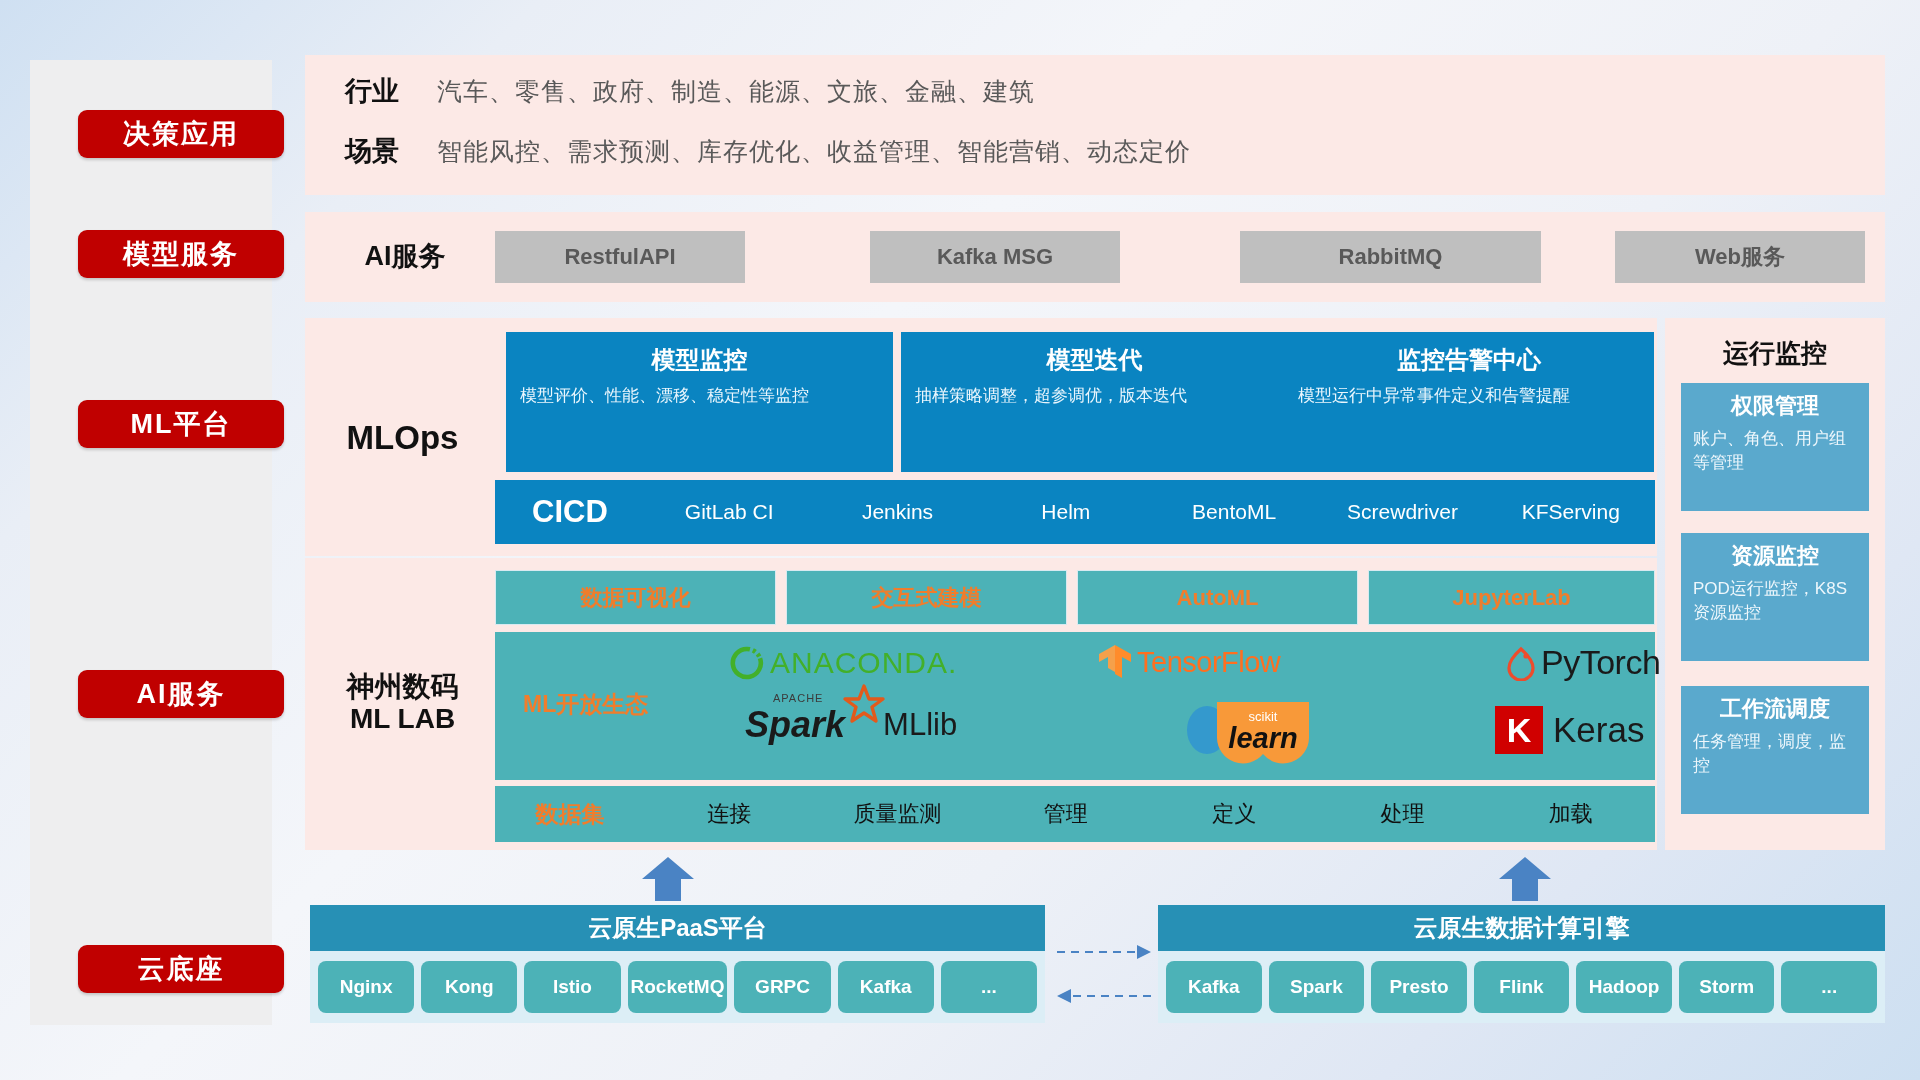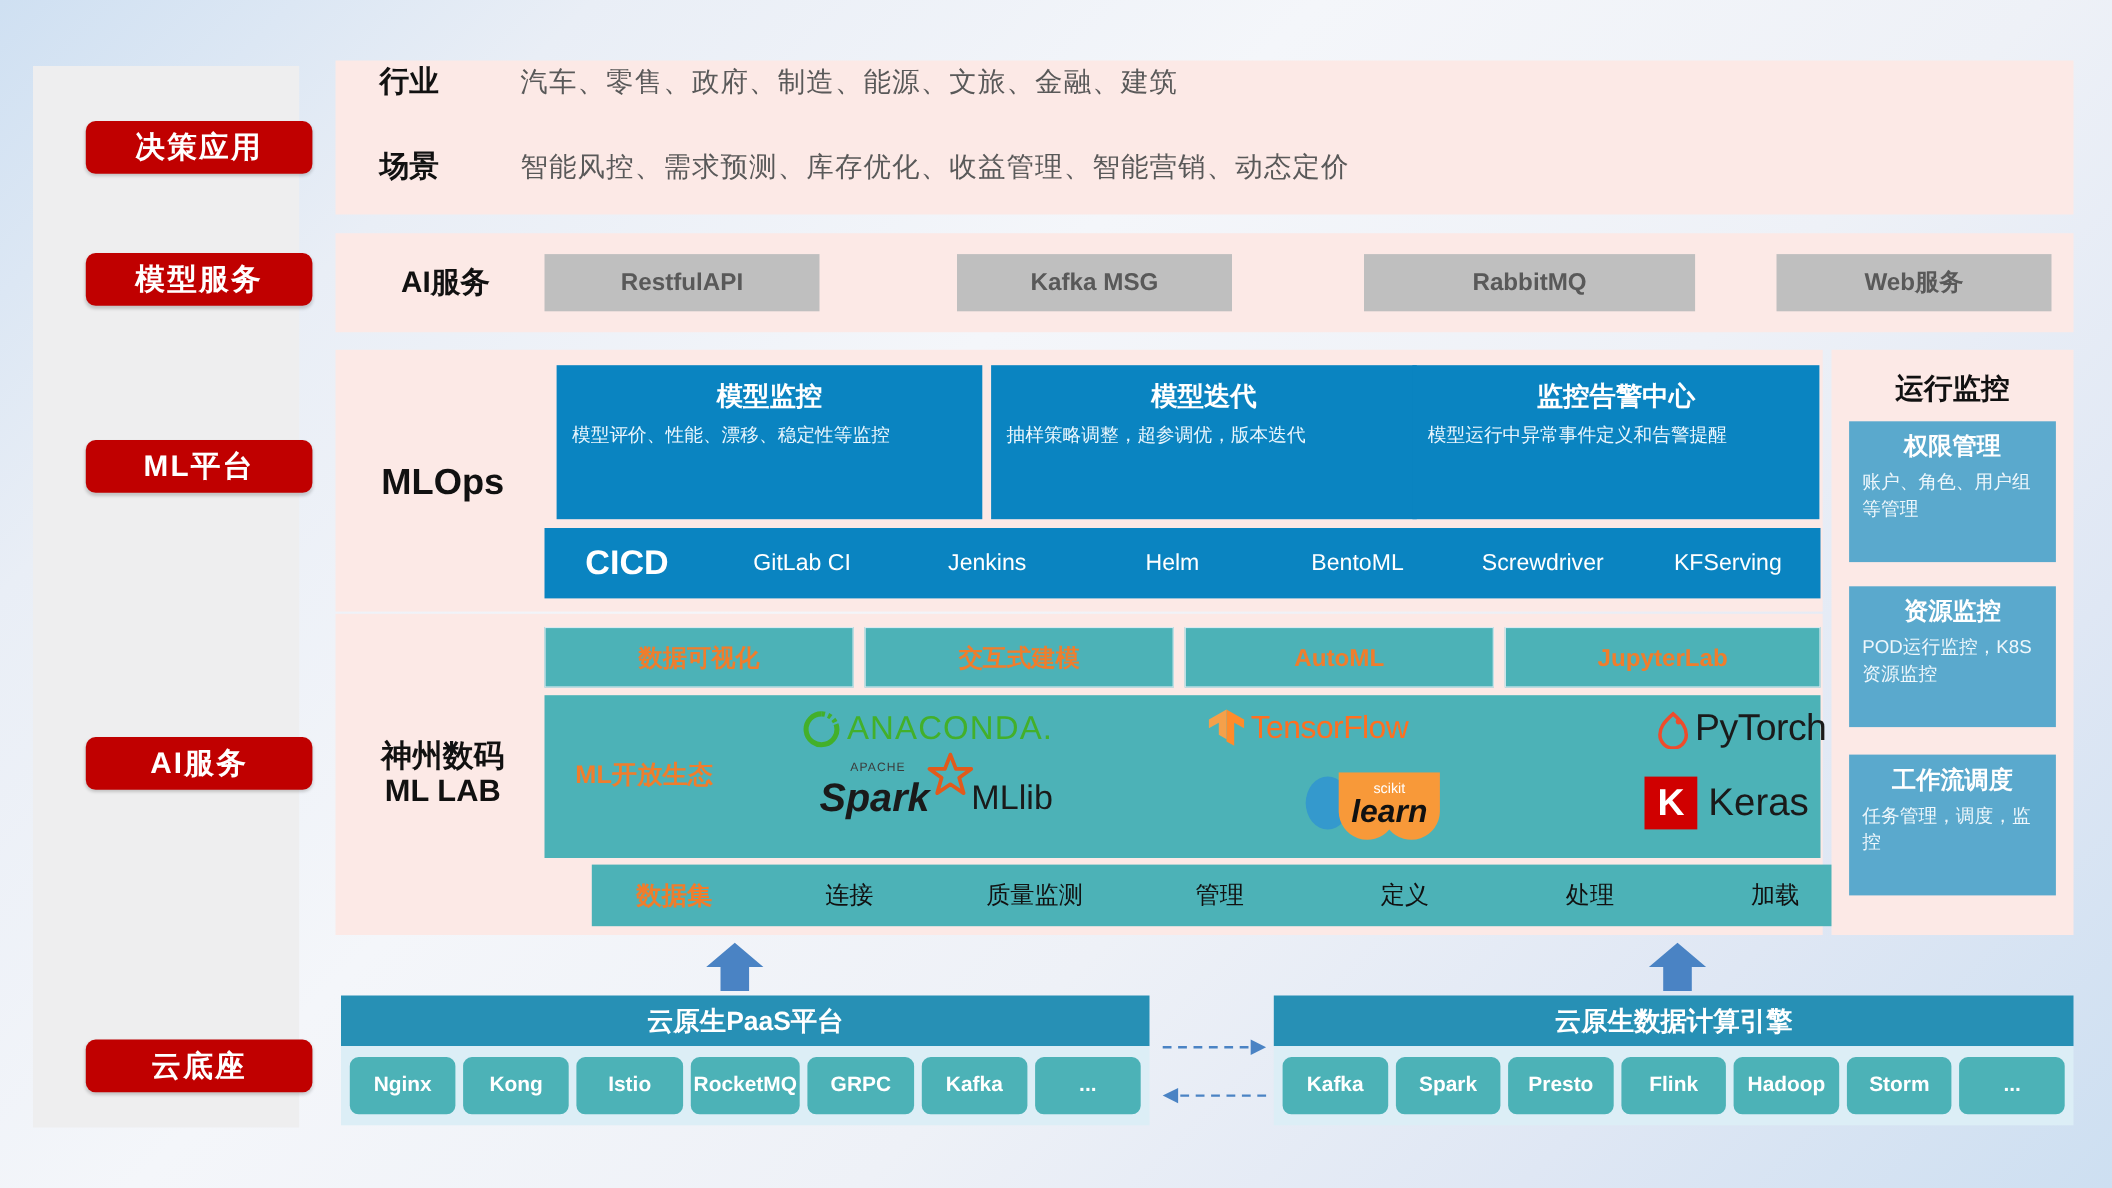--- a/index.html
+++ b/index.html
@@ -29,21 +29,21 @@
 
   .rowlabel {
     position: absolute; font-weight: bold; color: #111;
     display: flex; align-items: center; justify-content: center;
     text-align: center; line-height: 1.15;
   }
 
   
   .kv { position: absolute; display: flex; align-items: center; }
   .kv .k { font-weight: bold; font-size: 27px; color: #111; width: 92px; flex: 0 0 92px; }
-  .kv .v { font-size: 25px; color: #595959; letter-spacing: 1px; margin-left: 36px; }
+  .kv .v { font-size: 25px; color: #595959; letter-spacing: 1px; }
 
   
   .greybtn {
     position: absolute; background: #bfbfbf;
     display: flex; align-items: center; justify-content: center;
     color: #595959; font-weight: bold; font-size: 22px;
   }
 
   
   .bluecard {
@@ -65,21 +65,21 @@
   .tealtab {
     position: absolute; background: #4cb2b7;
     display: flex; align-items: center; justify-content: center;
     color: #f07d2c; font-weight: bold; font-size: 22px;
     border: 1px solid #d8eaf0;
   }
   .tealband { position: absolute; background: #4cb2b7; }
   .tealband .lead {
     position: absolute; color: #f07d2c; font-weight: bold; font-size: 23px;
   }
-  .dsrow { position: absolute; background: #4cb2b7; display: flex; align-items: center; margin-left: 43px; }
+  .dsrow { position: absolute; background: #4cb2b7; display: flex; align-items: center; }
   .dsrow .lead { color: #f07d2c; font-weight: bold; font-size: 23px; width: 150px; flex: 0 0 150px; text-align: center; }
   .dsrow .it { flex: 1 1 0; text-align: center; color: #111; font-size: 22px; }
 
   
   .logo { position: absolute; display: flex; align-items: center; }
   .logotext { font-weight: 300; letter-spacing: -0.5px; }
 
   
   .monpanel { position: absolute; background: #fce9e6; }
   .montitle { position: absolute; width: 100%; text-align: center; font-size: 26px; font-weight: bold; color: #111; }
@@ -122,21 +122,21 @@
       </div>
     <div class="redlabel" style="top:610px">
         <span>AI服务</span>
       </div>
     <div class="redlabel" style="top:885px">
         <span>云底座</span>
       </div>
   </div>
 
   <div class="panel" style="left:305px; top:55px; width:1580px; height:140px;">
-    <div class="kv" style="left:40px; top:1px;">
+    <div class="kv" style="left:40px; top:18px;">
       <div class="k">行业</div>
       <div class="v">汽车、零售、政府、制造、能源、文旅、金融、建筑</div>
     </div>
     <div class="kv" style="left:40px; top:78px;">
       <div class="k">场景</div>
       <div class="v">智能风控、需求预测、库存优化、收益管理、智能营销、动态定价</div>
     </div>
   </div>
 
   <div class="panel" style="left:305px; top:212px; width:1580px; height:90px;">

